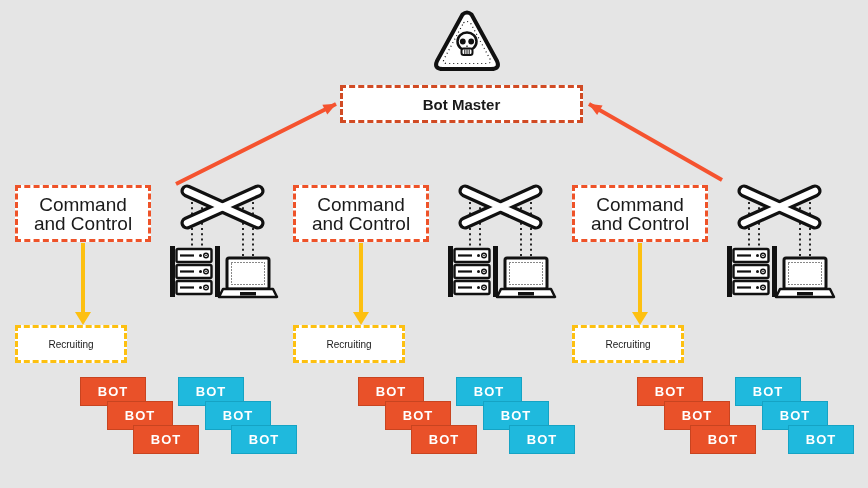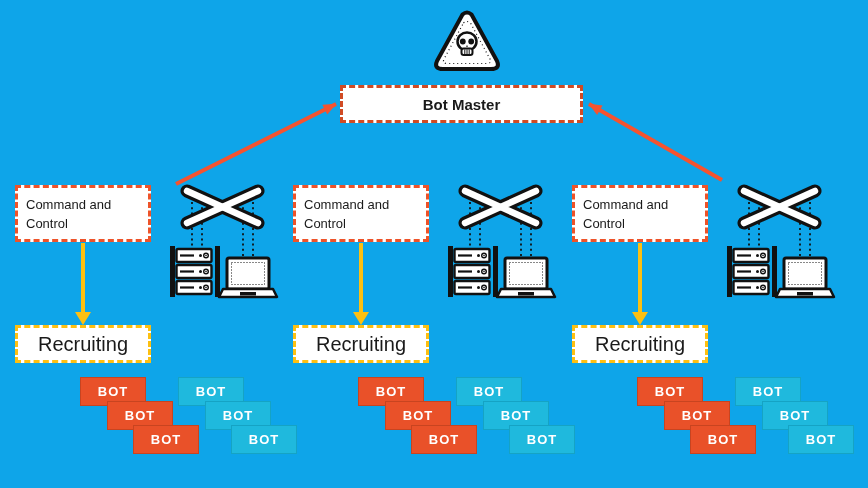--- a/index.html
+++ b/index.html
@@ -7,45 +7,45 @@
     --bot-master-red:#d14b24;
     --arrow-orange:#f5532f;
     --recruit-yellow:#fdc011;
     --bot-orange:#e95129;
     --bot-cyan:#1fb9dd;
     --text-ink:#1a1a1a;
     --icon-black:#111111;
   }
   html,body{margin:0;padding:0;background:#ffffff;}
   .canvas{
-    position:relative;width:868px;height:488px;background:#0ea5e9;overflow:hidden;
+    position:relative;width:868px;height:488px;background:#e5e5e5;overflow:hidden;
     font-family:"Liberation Sans", sans-serif;color:var(--text-ink);
   }
   .hazard{position:absolute;left:430px;top:6px;}
   .botmaster{
     position:absolute;left:340px;top:85px;width:243px;height:38px;box-sizing:border-box;
     border:3px dashed var(--bot-master-red);
     display:flex;align-items:center;justify-content:center;
     font-weight:bold;font-size:15px;background:#fff;
   }
   .arrows{position:absolute;left:0;top:0;pointer-events:none;}
   .oarrow{stroke:var(--arrow-orange);stroke-width:4;}
   .group{position:absolute;top:170px;width:300px;height:318px;}
   .g1{left:15px;} .g2{left:293px;} .g3{left:572px;}
   .cnc{
     position:absolute;left:0;top:15px;width:136px;height:57px;box-sizing:border-box;
     border:3px dashed var(--cnc-border-red);
-    display:flex;align-items:center;justify-content:center;
-    font-size:13px;line-height:19px;padding:0 8px;background:#fff;
+    display:flex;align-items:center;justify-content:center;text-align:center;
+    font-size:19px;line-height:19px;padding:0 8px;background:#fff;
   }
   .recruit{
-    position:absolute;left:0;top:155px;width:136px;height:38px;box-sizing:border-box;
+    position:absolute;left:0;top:155px;width:112px;height:38px;box-sizing:border-box;
     border:3px dashed var(--recruit-yellow);
     display:flex;align-items:center;justify-content:center;
-    font-size:20px;background:#fff;
+    font-size:10px;background:#fff;
   }
   .yline{position:absolute;left:66px;top:73px;width:4px;height:70px;background:var(--recruit-yellow);}
   .yhead{
     position:absolute;left:60px;top:142px;width:0;height:0;
     border-left:8px solid transparent;border-right:8px solid transparent;
     border-top:13px solid var(--recruit-yellow);
   }
   .cluster{position:absolute;left:150px;top:10px;}
   .bot{
     position:absolute;width:66px;height:29px;box-sizing:border-box;

